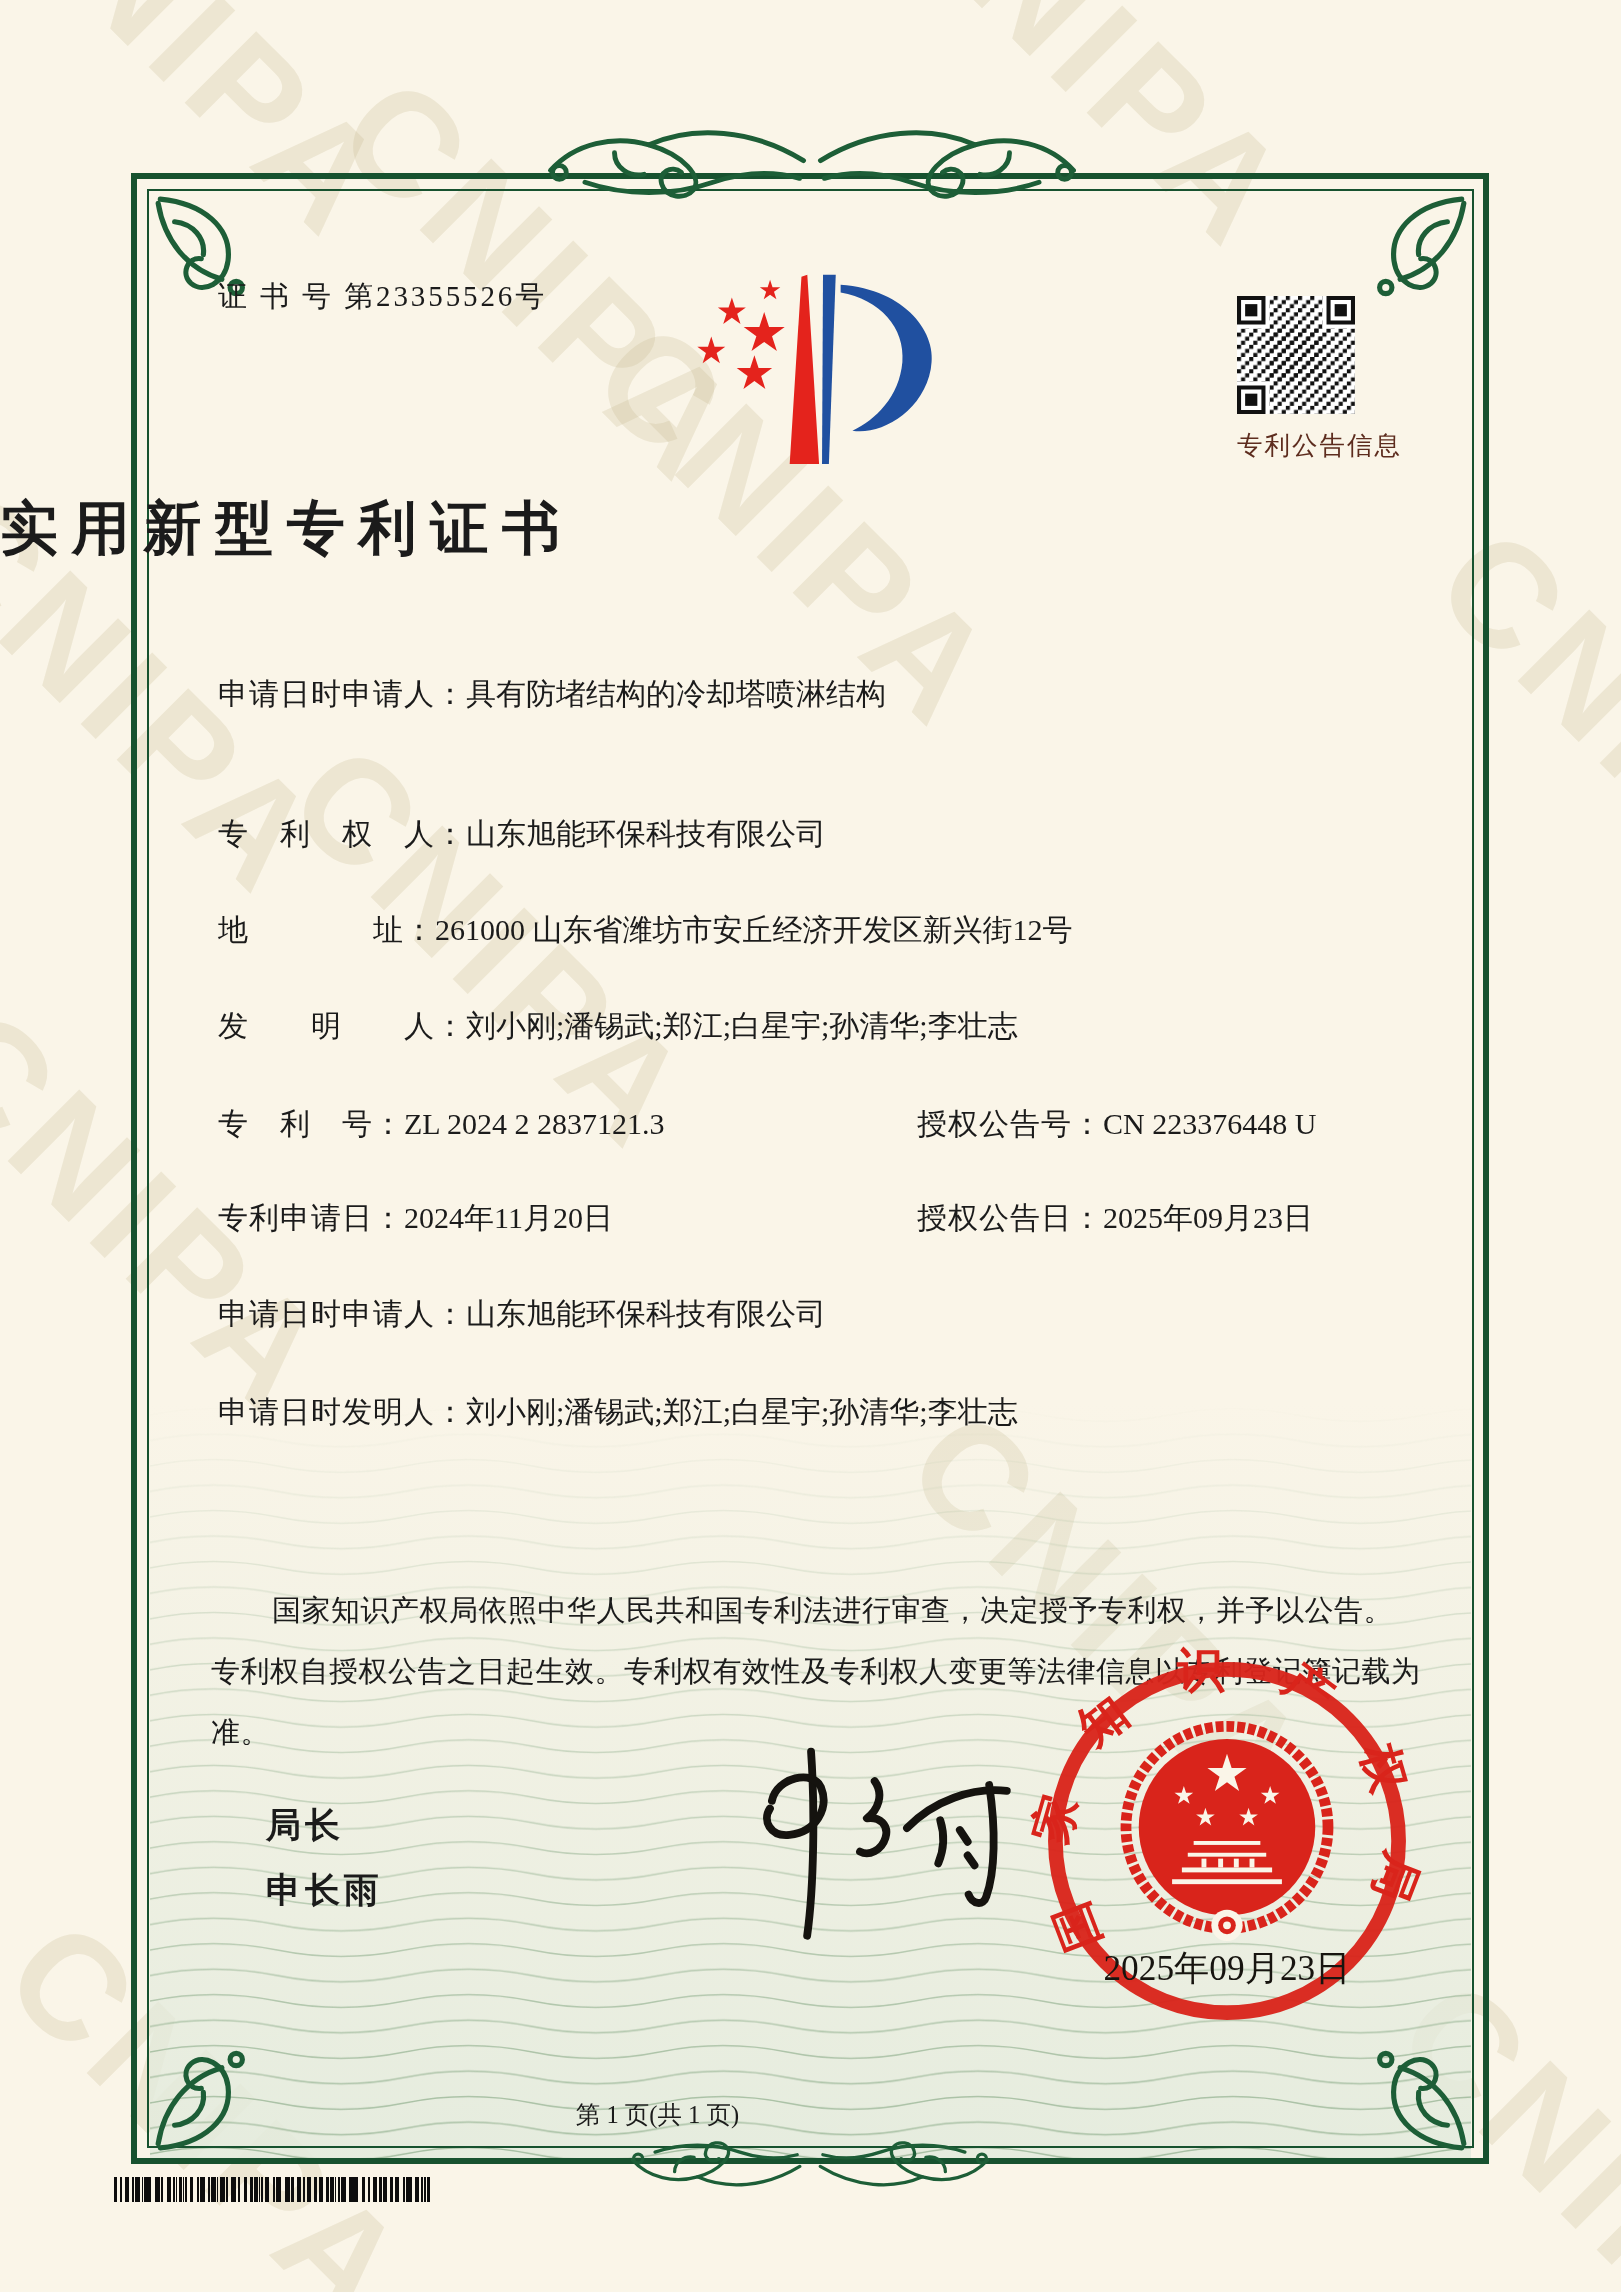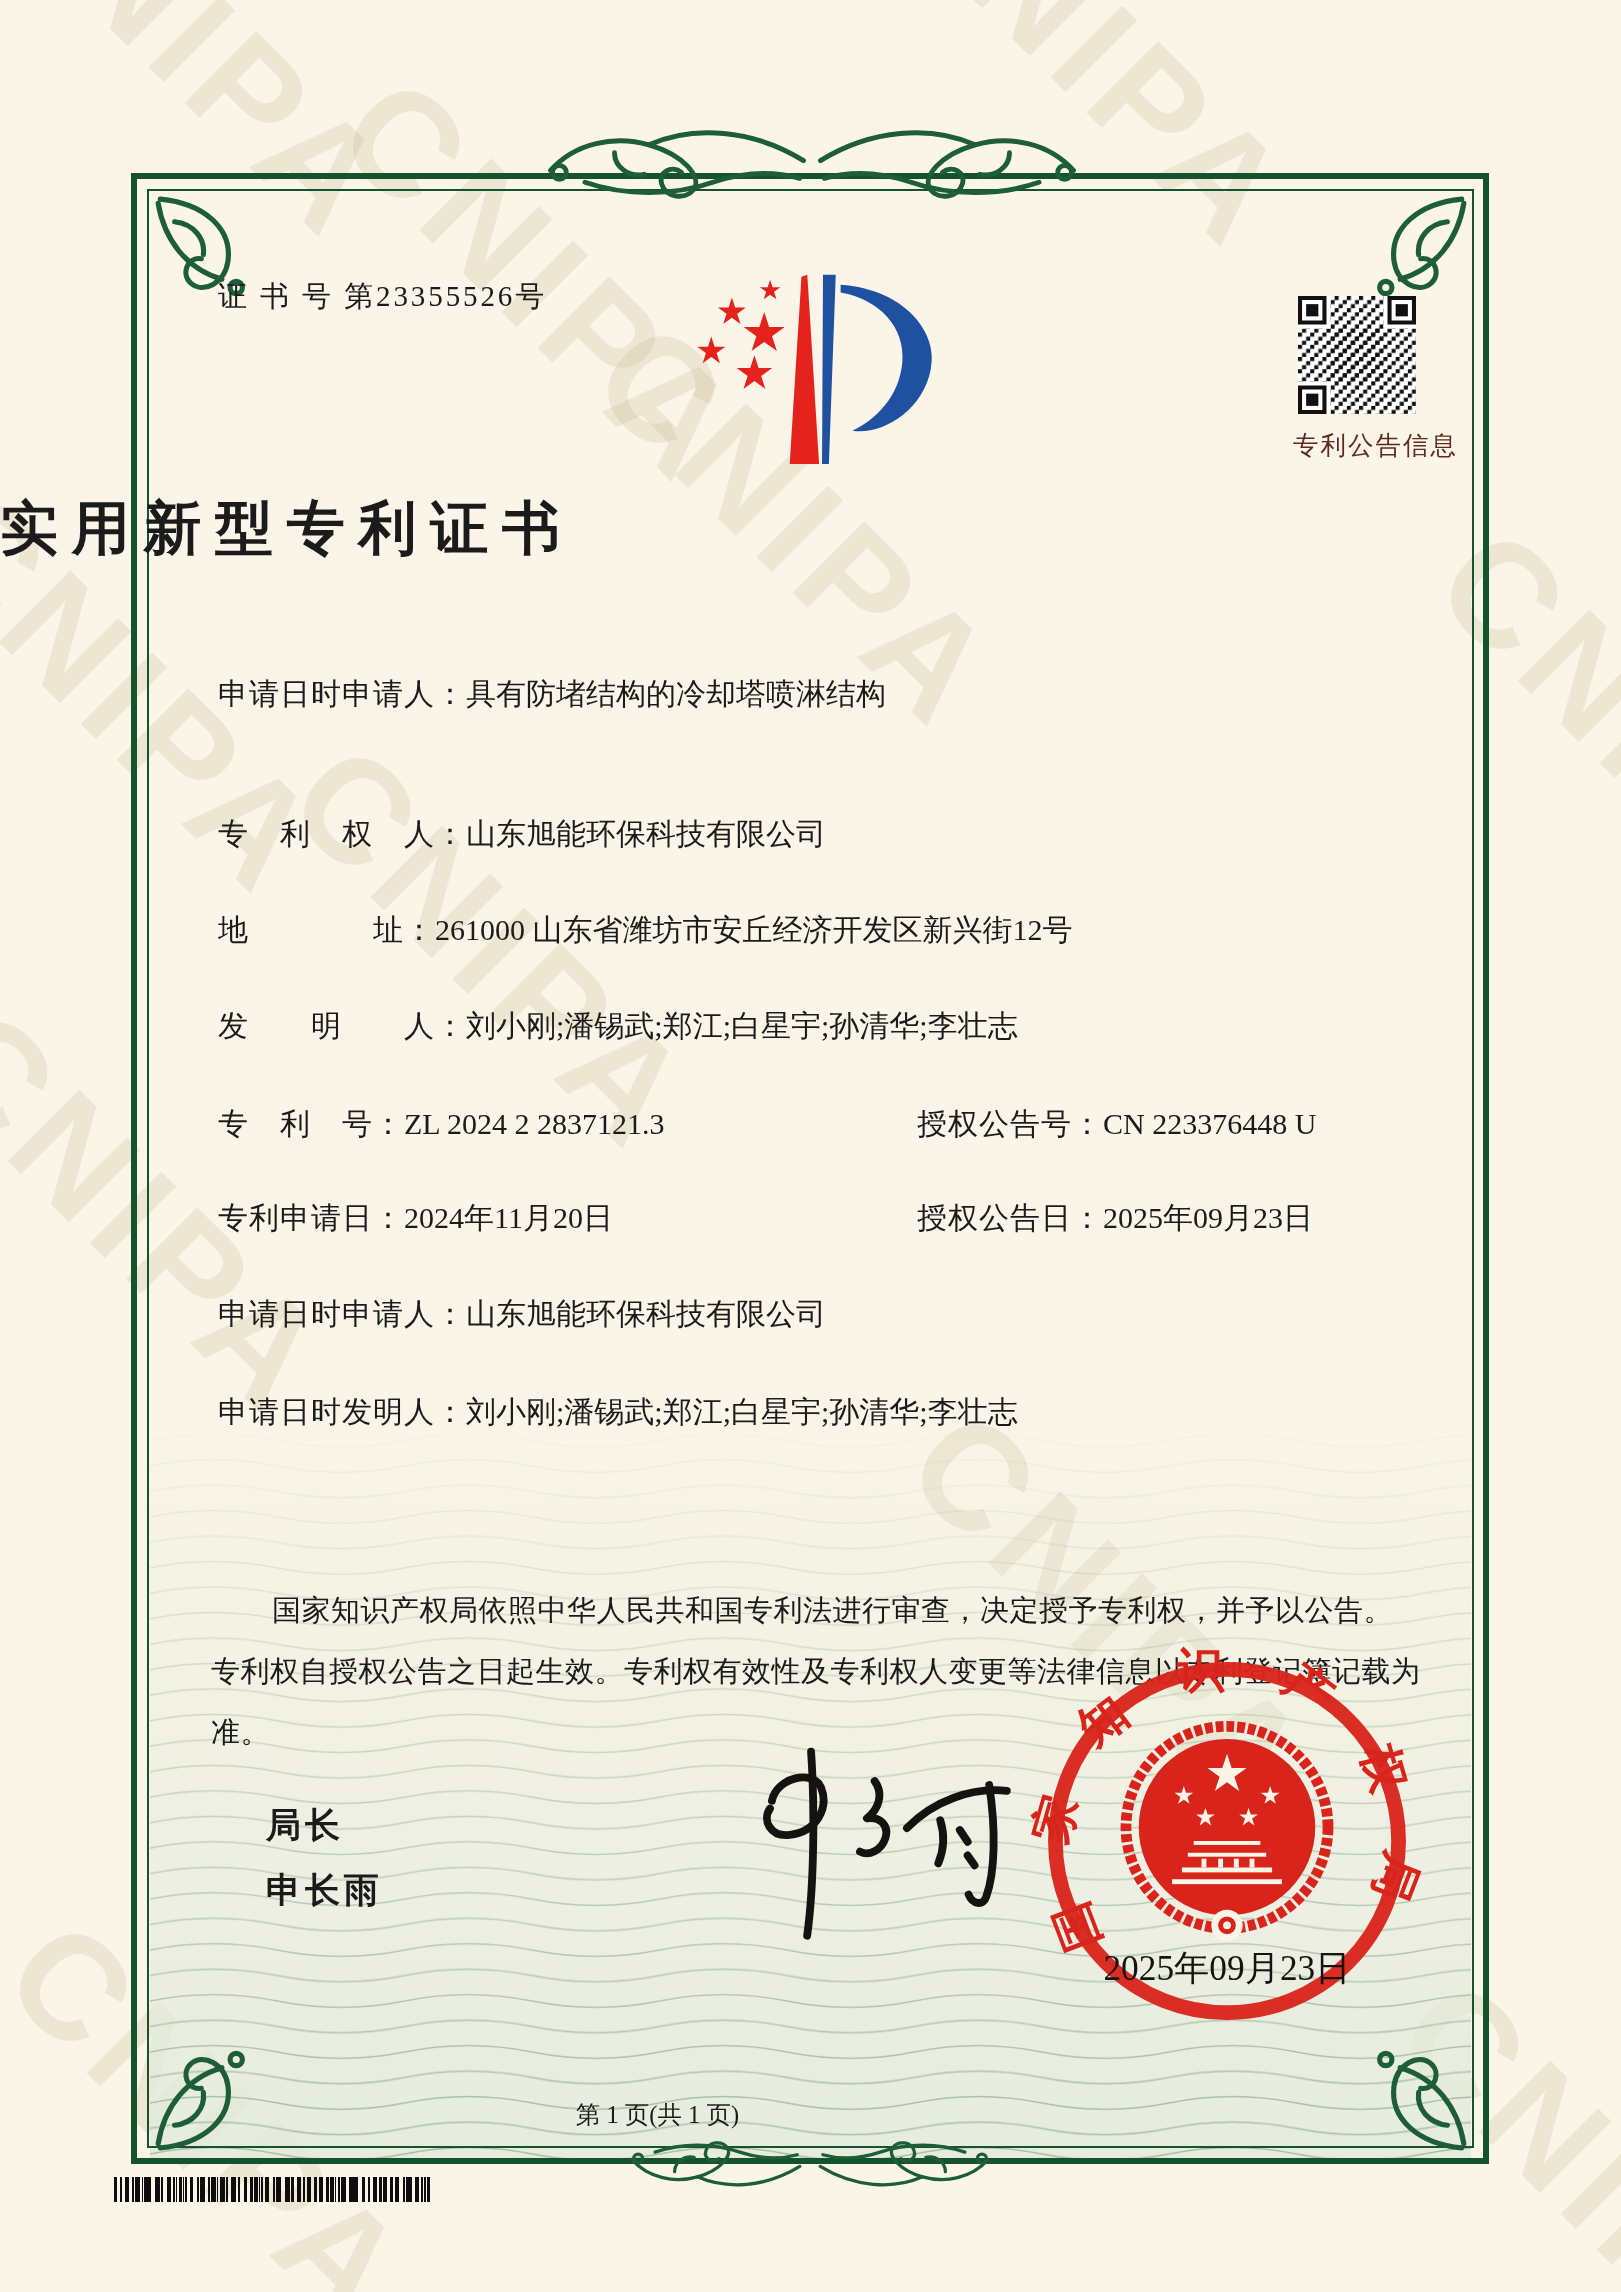--- a/index.html
+++ b/index.html
@@ -21,21 +21,21 @@
   .certno{position:absolute;left:218px;top:277px;font-size:29px;letter-spacing:2.9px;}
   .title{position:absolute;left:0;top:490px;width:1621px;text-align:left;
       font-size:58px;font-weight:bold;letter-spacing:13.7px;}
   .row{position:absolute;left:218px;font-size:30px;white-space:nowrap;}
   .row .lbl{letter-spacing:1px;}
   .col2{position:absolute;left:699px;top:0;white-space:nowrap;}
   .stmt{position:absolute;left:211px;width:1219px;font-size:29px;line-height:61px;
       letter-spacing:0.5px;}
   .signer{position:absolute;left:238px;font-family:"Liberation Sans", sans-serif;
       font-weight:bold;font-size:35px;letter-spacing:3.9px;margin-left:28px;}
-  .qrwrap{position:absolute;left:1293px;top:296px;width:127px;text-align:center;}
+  .qrwrap{position:absolute;left:1237px;top:296px;width:127px;}
   .qrcaption{margin-top:9.8px;font-size:25.5px;color:#5d2c1e;letter-spacing:2px;white-space:nowrap;}
   .footer{position:absolute;left:0;top:2098px;width:1315px;text-align:center;font-size:24.5px;}
   .barcode{position:absolute;left:114px;top:2177px;width:316px;height:24.5px;
       background-image:
         repeating-linear-gradient(90deg,#0d0d0d 0 2px,transparent 2px 5.9px),
         repeating-linear-gradient(90deg,#0d0d0d 0 2.9px,transparent 2.9px 10.8px),
         repeating-linear-gradient(90deg,#0d0d0d 0 1px,transparent 1px 6.9px);}
   .sealwrap{position:absolute;left:1025px;top:1639px;width:404px;height:404px;}
   .sigwrap{position:absolute;left:674px;top:1740px;width:372px;height:230px;}
   .logo{position:absolute;left:676px;top:263px;width:294px;height:206px;}

